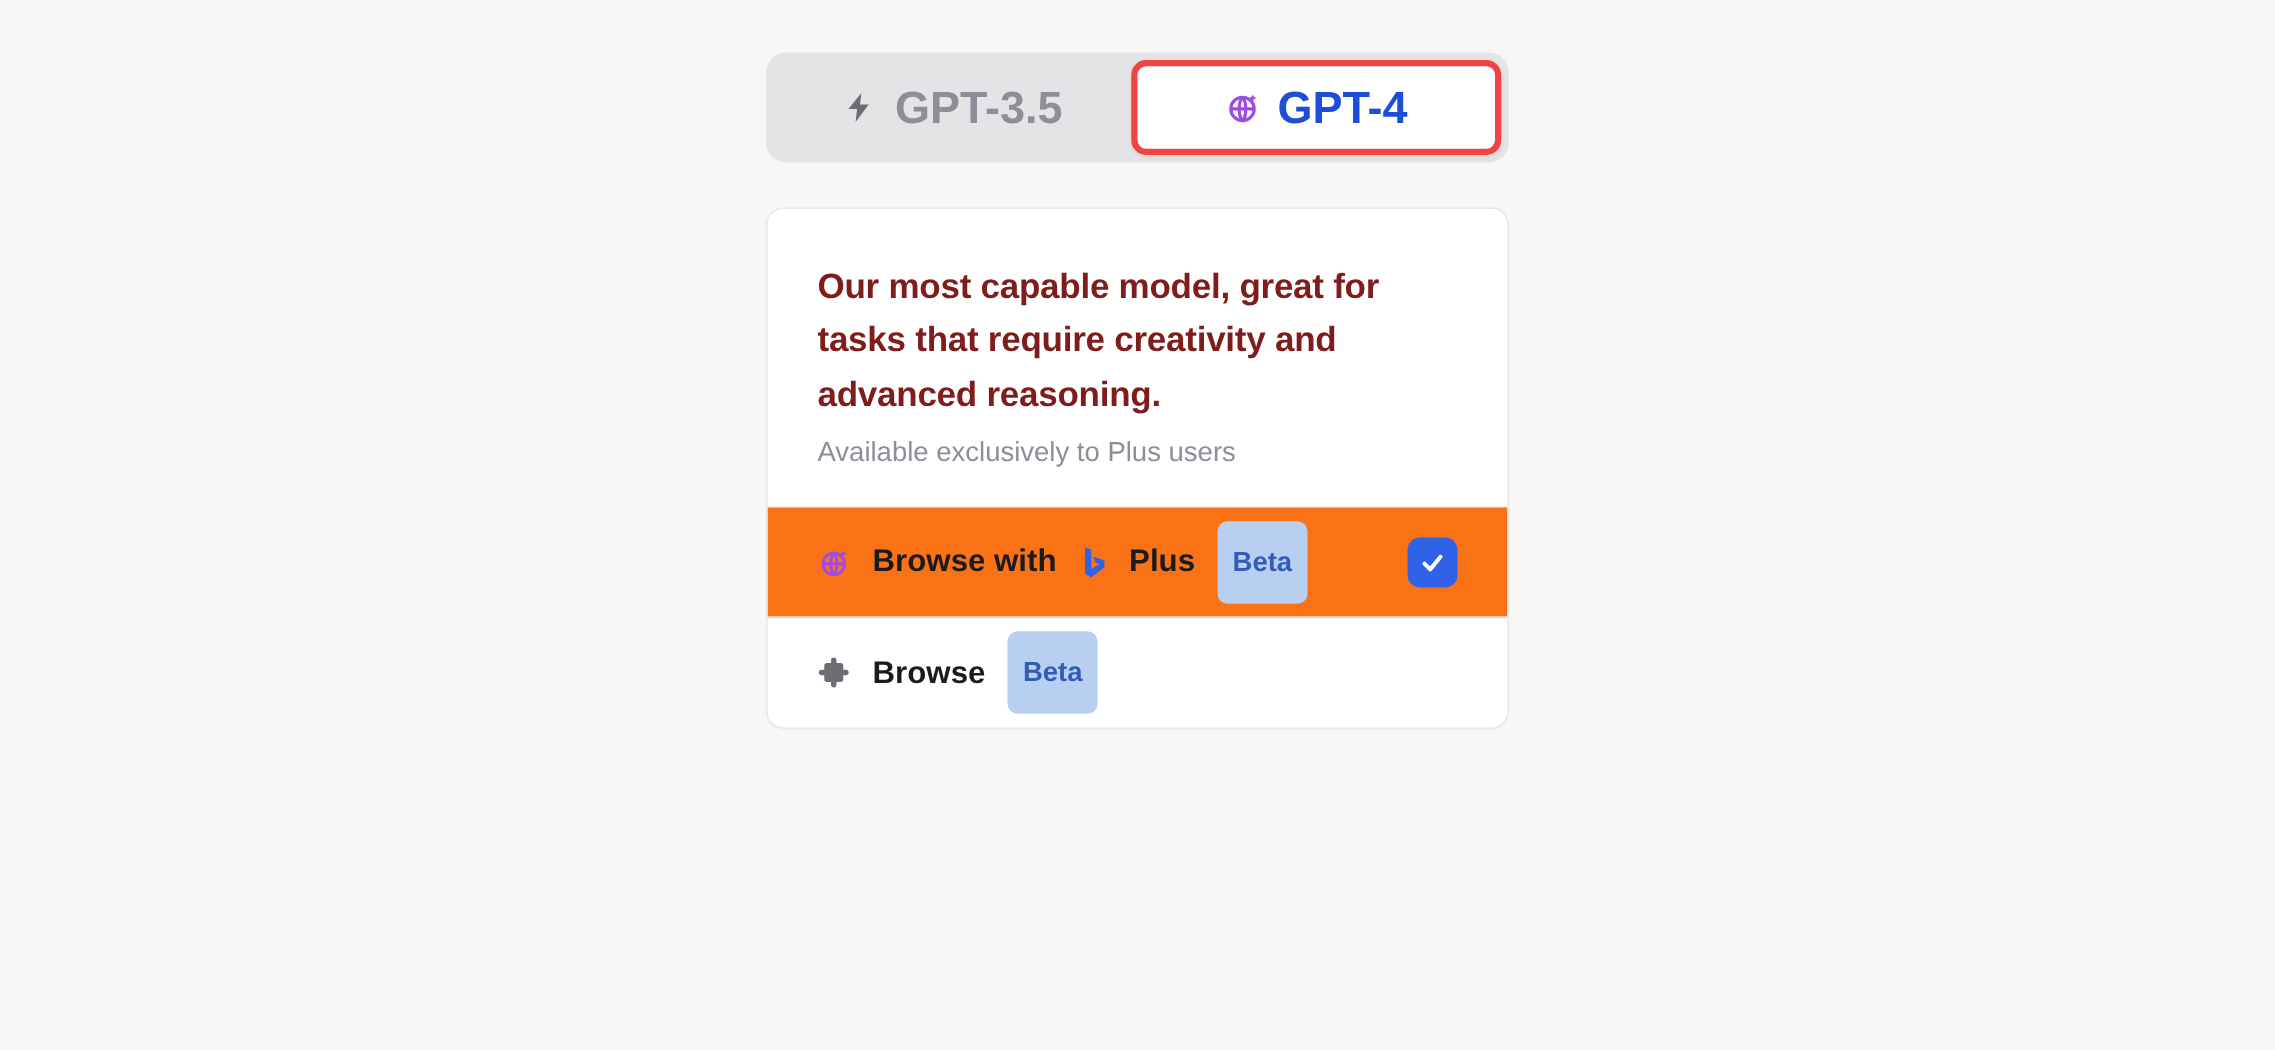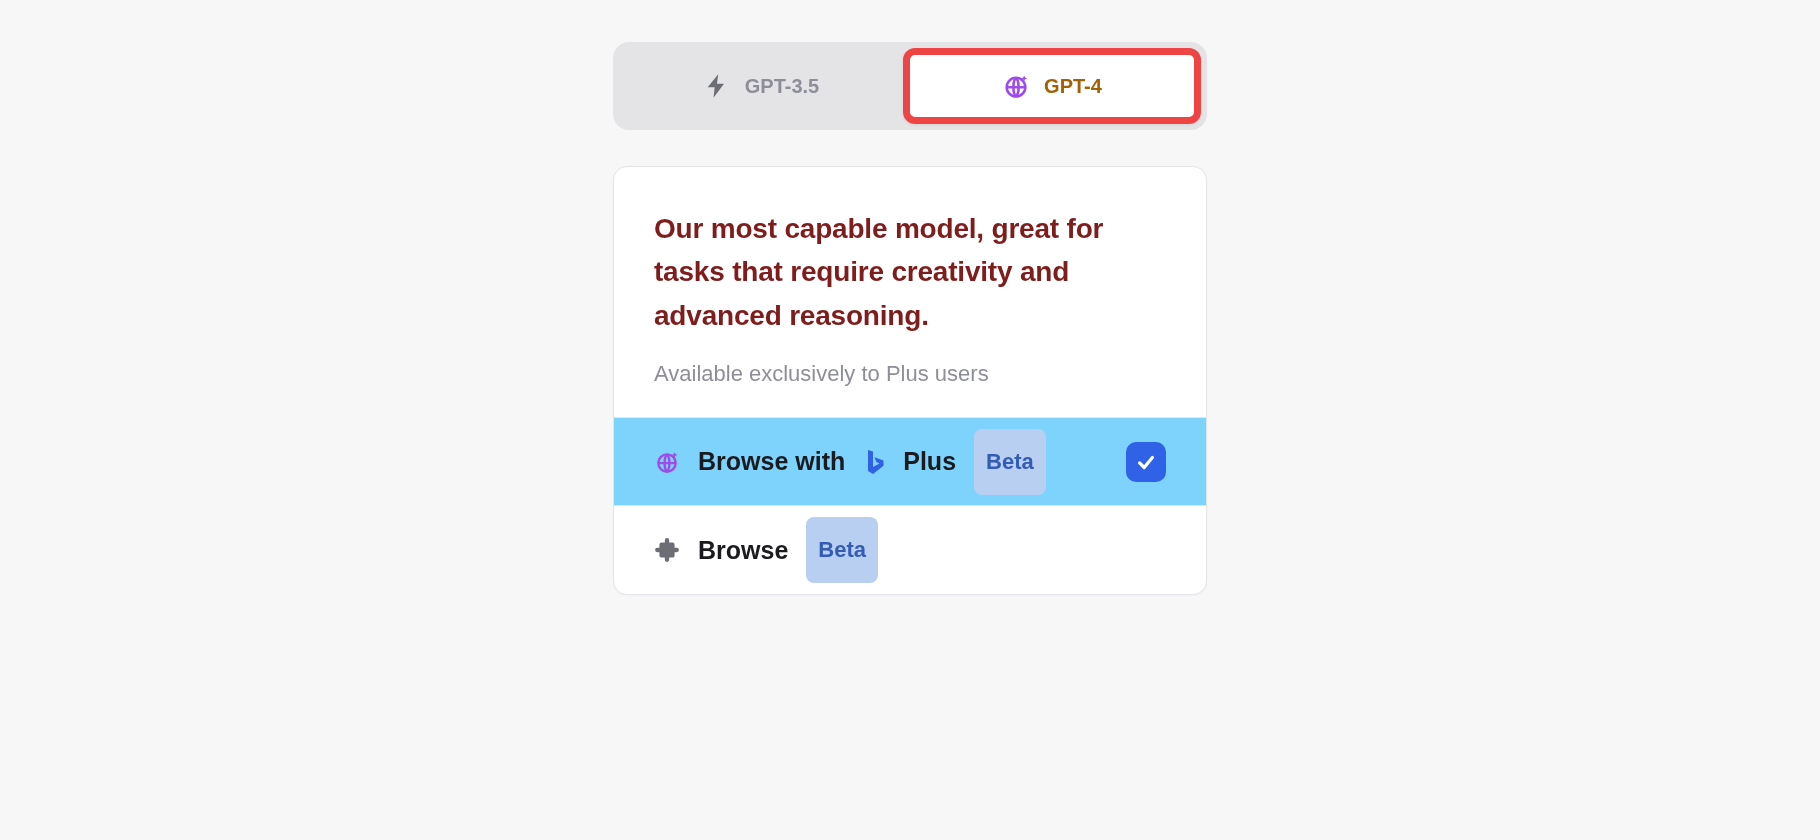--- a/index.html
+++ b/index.html
@@ -25,30 +25,30 @@
     align-items: center;
   }
   .model-tab {
     flex: 1;
     height: 76px;
     border-radius: 12px;
     display: flex;
     align-items: center;
     justify-content: center;
     gap: 14px;
-    font-size: 20px;
+    font-size: 36px;
     font-weight: 600;
     cursor: pointer;
     color: #8e8e98;
   }
   .model-tab.active {
     background: #ffffff;
-    color: #a16207;
+    color: #1d4ed8;
     box-shadow: 0 1px 3px rgba(0,0,0,0.08);
-    border: 7px solid #ef4444;
+    border: 5px solid #ef4444;
   }
   .model-tab .ic { display:inline-flex; }
 
   
   .panel {
     margin-top: 36px;
     width: 594px;
     background: #ffffff;
     border: 1px solid #e5e5e9;
     border-radius: 14px;
@@ -60,40 +60,40 @@
     border-bottom: 1px solid #e7e7eb;
   }
   .panel-desc h2 {
     font-size: 28px;
     font-weight: 700;
     line-height: 1.55;
     color: #7f1d1d;
     letter-spacing: -0.2px;
   }
   .panel-desc .sub {
-    margin-top: 24px;
+    margin-top: 12px;
     font-size: 22px;
     font-weight: 500;
     color: #8e8e98;
   }
 
   .option {
     display: flex;
     align-items: center;
     gap: 18px;
     height: 88px;
     padding: 0 40px;
     border-bottom: 1px solid #e7e7eb;
     font-size: 25px;
     font-weight: 700;
     color: #1a1a1f;
     cursor: pointer;
   }
   .option:last-child { border-bottom: none; }
-  .option.selected { background: #7dd3fc; }
+  .option.selected { background: #f97316; }
   .option .ic { display:inline-flex; flex:0 0 auto; }
   .option .spacer { flex: 1; }
 
   .beta-badge {
     background: #b9cff2;
     color: #335db5;
     font-size: 22px;
     font-weight: 600;
     padding: 20px 12px;
     border-radius: 8px;

